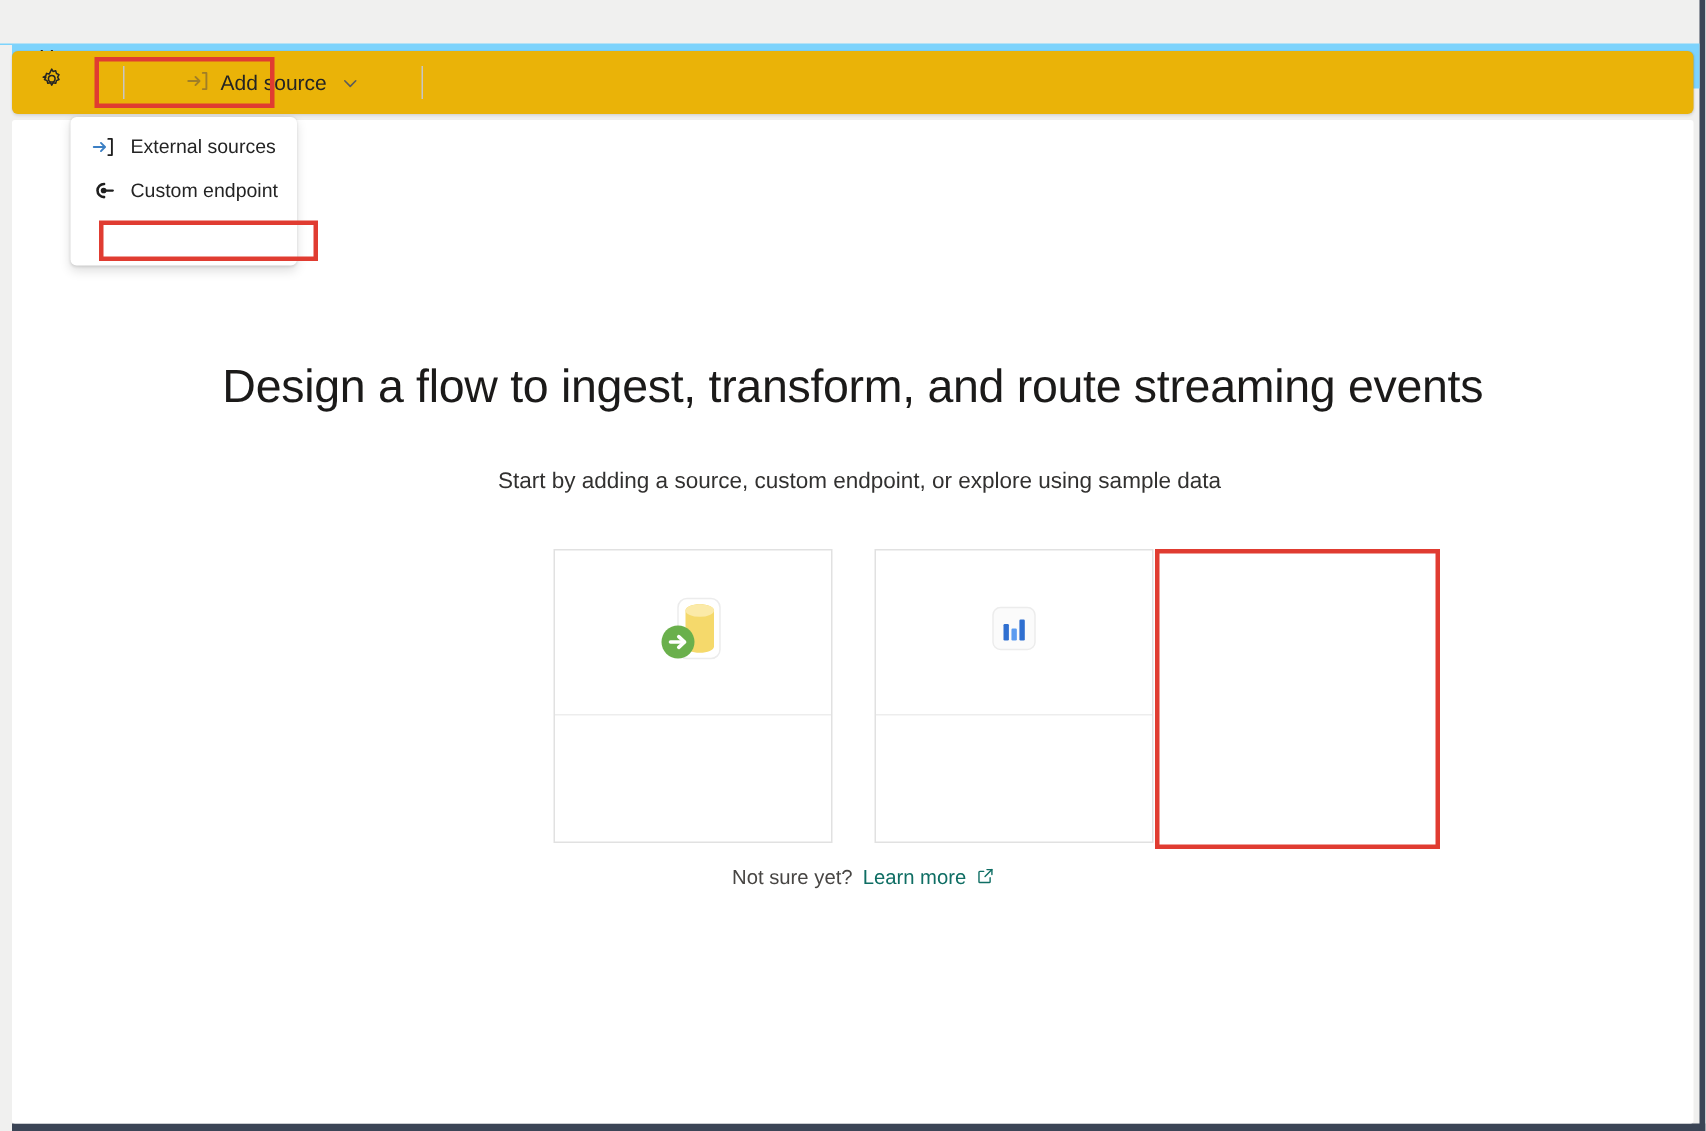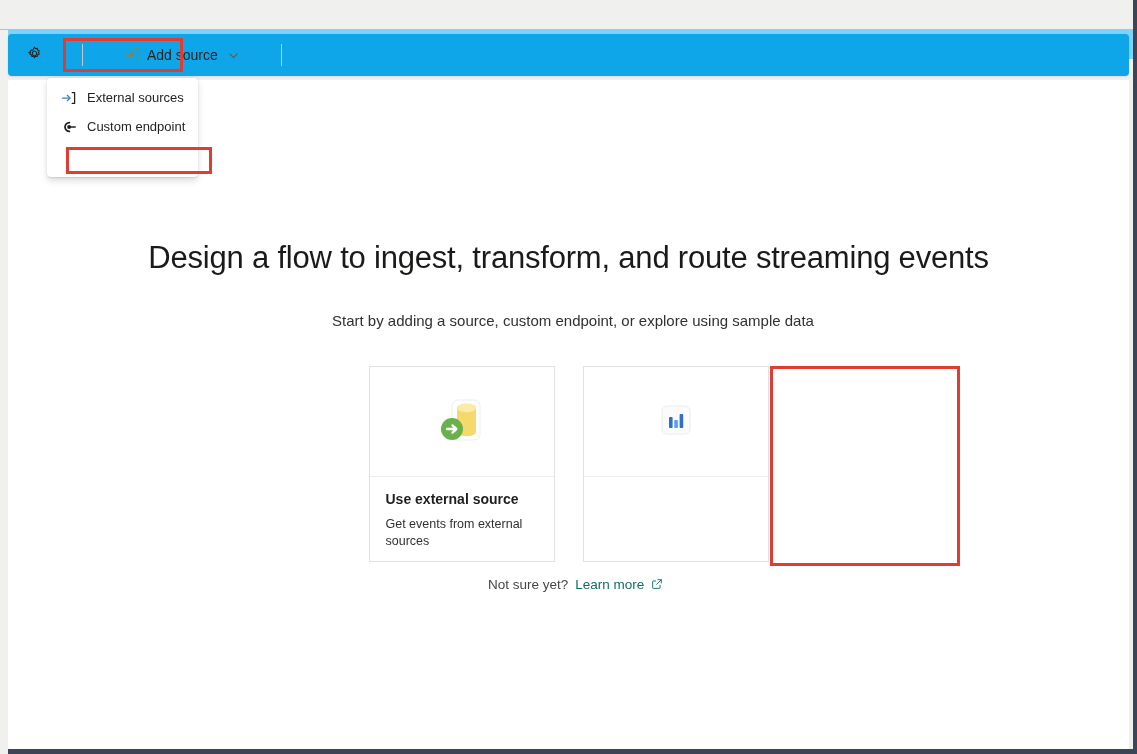--- a/index.html
+++ b/index.html
@@ -52,21 +52,21 @@
     left: 0; top: 30px;
     width: 8px; height: 724px;
     background: #f0f0ef;
   }
 
   
   .commandbar {
     position: absolute;
     left: 8px; top: 34px;
     width: 1121px; height: 42px;
-    background: #0ea5e9;
+    background: #eab308;
     border-radius: 4px;
     box-shadow: 0 1px 2px rgba(0,0,0,0.09), 0 0 1px rgba(0,0,0,0.10);
     display: flex;
     align-items: center;
     padding-left: 10px;
     gap: 24px;
   }
   .gear-btn {
     width: 32px; height: 32px;
     display: flex; align-items: center; justify-content: center;
@@ -311,24 +311,20 @@
                 <rect x="19" y="9" width="28" height="40" rx="6" fill="none" stroke="#ececec" stroke-width="1"></rect>
                 <path d="M24 17c0-2.4 4.3-4.2 9.5-4.2S43 14.6 43 17v24c0 2.4-4.3 4.2-9.5 4.2S24 43.4 24 41z" fill="#f5d96b"></path>
                 <ellipse cx="33.5" cy="17" rx="9.5" ry="4.2" fill="#fbeaa8"></ellipse>
                 <circle cx="19" cy="38" r="11" fill="#6ab04c"></circle>
                 <path d="M14 38h9" stroke="#ffffff" stroke-width="2.4" stroke-linecap="round"></path>
                 <path d="M19.5 34.4L23.4 38l-3.9 3.6" stroke="#ffffff" stroke-width="2.4" stroke-linecap="round" stroke-linejoin="round" fill="none"></path>
               </g>
             </svg>
           </span>
         </div>
-        <div class="card-body">
-          <div class="card-title">Use external source</div>
-          <div class="card-desc">Get events from external sources</div>
-        </div>
       </div>
 
       <div class="card">
         <div class="card-top">
           <span>
             <svg width="58" height="58" viewBox="0 0 58 58">
               <rect x="15" y="15" width="28" height="28" rx="5" fill="#fbfbfb" stroke="#ececec" stroke-width="1"></rect>
               <rect x="22" y="26" width="3.6" height="11" rx="0.8" fill="#2f6fd0"></rect>
               <rect x="27.3" y="29" width="3.6" height="8" rx="0.8" fill="#5b9bf0"></rect>
               <rect x="32.6" y="23" width="3.6" height="14" rx="0.8" fill="#2f6fd0"></rect>

